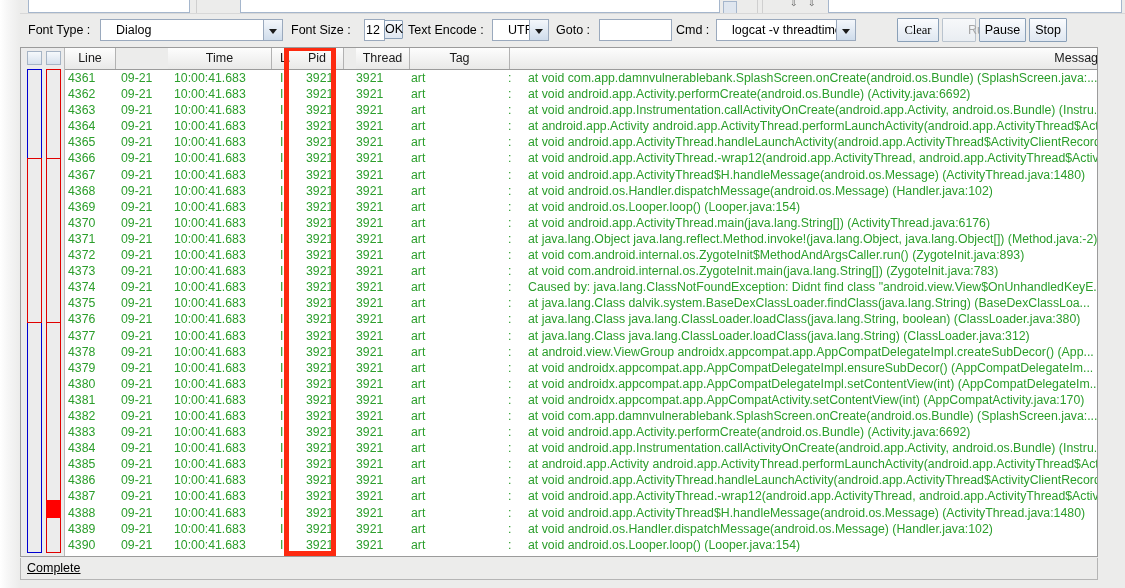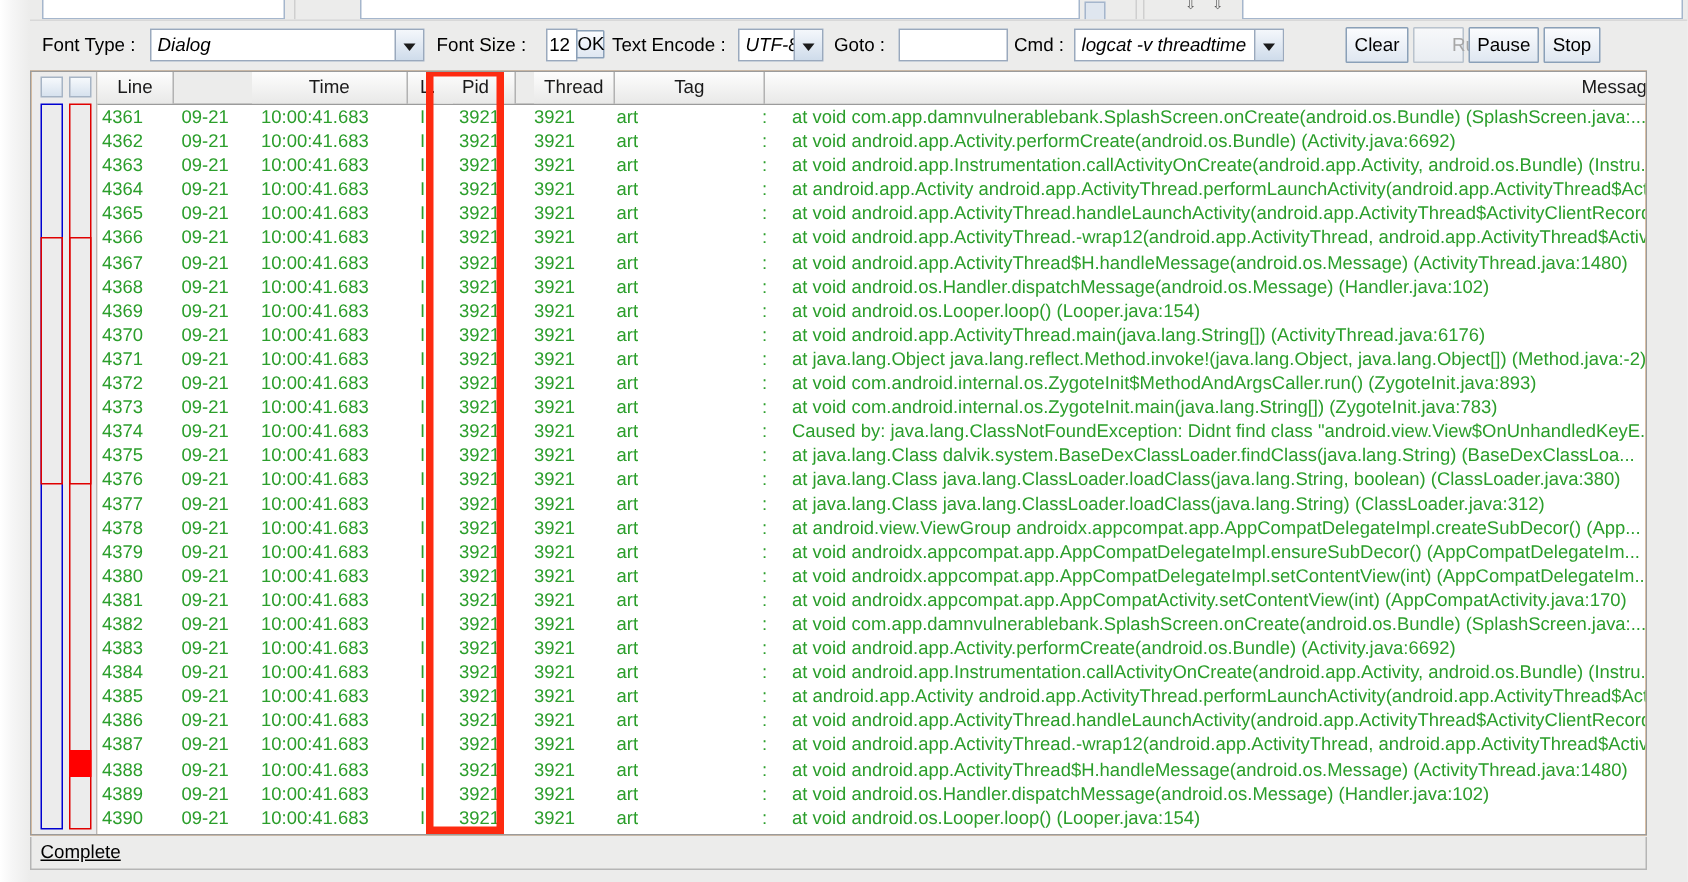--- a/index.html
+++ b/index.html
@@ -49,22 +49,22 @@
     position: absolute; top: 9px;
     font-size: 12.5px; color: #000; white-space: nowrap; text-align: right;
   }
   .combo {
     position: absolute; top: 5px; height: 22px;
     background: #ffffff;
     border: 1px solid #9aa9bd;
     box-sizing: border-box;
   }
   .combo .combo-text {
-    position: absolute; left: 4px; top: 3px;
-    font-size: 12.5px; color: #000; white-space: nowrap; font-style: italic;
+    position: absolute; left: 15px; top: 3px;
+    font-size: 12.5px; color: #000; white-space: nowrap;
   }
   .combo .combo-arrow {
     position: absolute; right: 0px; top: 0px; bottom: 0px; width: 19px;
     background: linear-gradient(#f4f7fb, #cfdceb);
     border-left: 1px solid #9aa9bd;
     box-sizing: border-box;
   }
   .combo .combo-arrow::after {
     content: ""; position: absolute; left: 5px; top: 9px;
     border-left: 4.5px solid transparent;
@@ -90,21 +90,21 @@
     line-height: 22px;
     border-radius: 1px;
   }
   .btn.small { top: 6px; height: 19px; line-height: 17px; }
   .btn.disabled { color: #a7a7a7; border-color: #b9c3ce; background: linear-gradient(#f7f8fa,#e9edf2); }
 
   
   .table-outer {
     position: absolute; left: 20px; top: 47px;
     width: 1078px; height: 510px;
-    background: #fdba74;
+    background: #a3a3a3;
     border: 1px solid #9b9b9b;
     box-sizing: border-box;
     overflow: hidden;
   }
   
   .gutter {
     position: absolute; left: 0; top: 0; width: 44px; height: 100%;
     background: #ececec;
     border-right: 1px solid #b9b9b9;
     box-sizing: border-box;
@@ -258,21 +258,21 @@
       <span class="tf-val" style="left:4px;right:auto;"></span>
     </div>
 
     <span class="tb-label" style="left:676px;">Cmd :</span>
 
     <div class="combo" style="left:716px; width:140px;">
       <span class="combo-text">logcat -v threadtime</span>
       <span class="combo-arrow"></span>
     </div>
 
-    <div class="btn" style="left:897px; width:42px;">Clear</div>
+    <div class="btn" style="left:897px; width:42px;font-family:Liberation Serif, serif;">Clear</div>
     <div class="btn disabled" style="left:942px; width:34px;padding-left:25px;">Run</div>
     <div class="btn" style="left:979px; width:47px;">Pause</div>
     <div class="btn" style="left:1029px; width:38px;">Stop</div>
   </div>
 
   <div class="table-outer">
 
     <div class="gutter">
       <div class="gutter-btn" style="left:6px;"></div>
       <div class="gutter-btn" style="left:25px;"></div>

